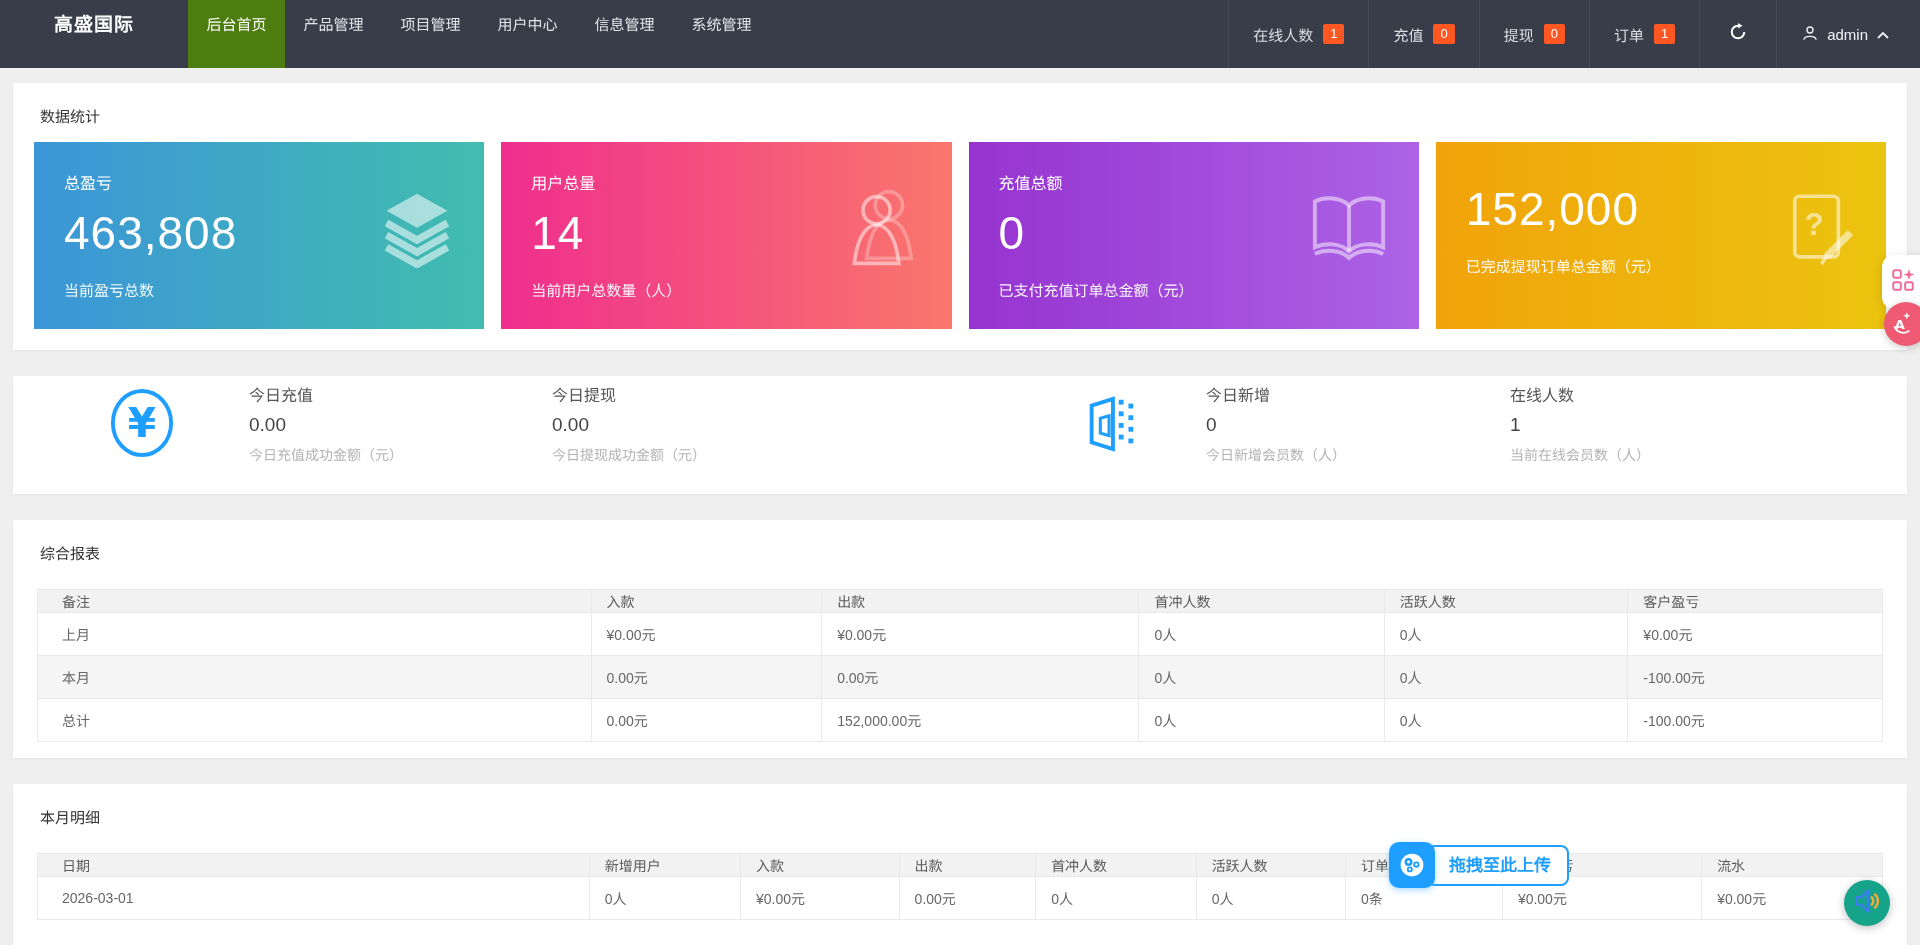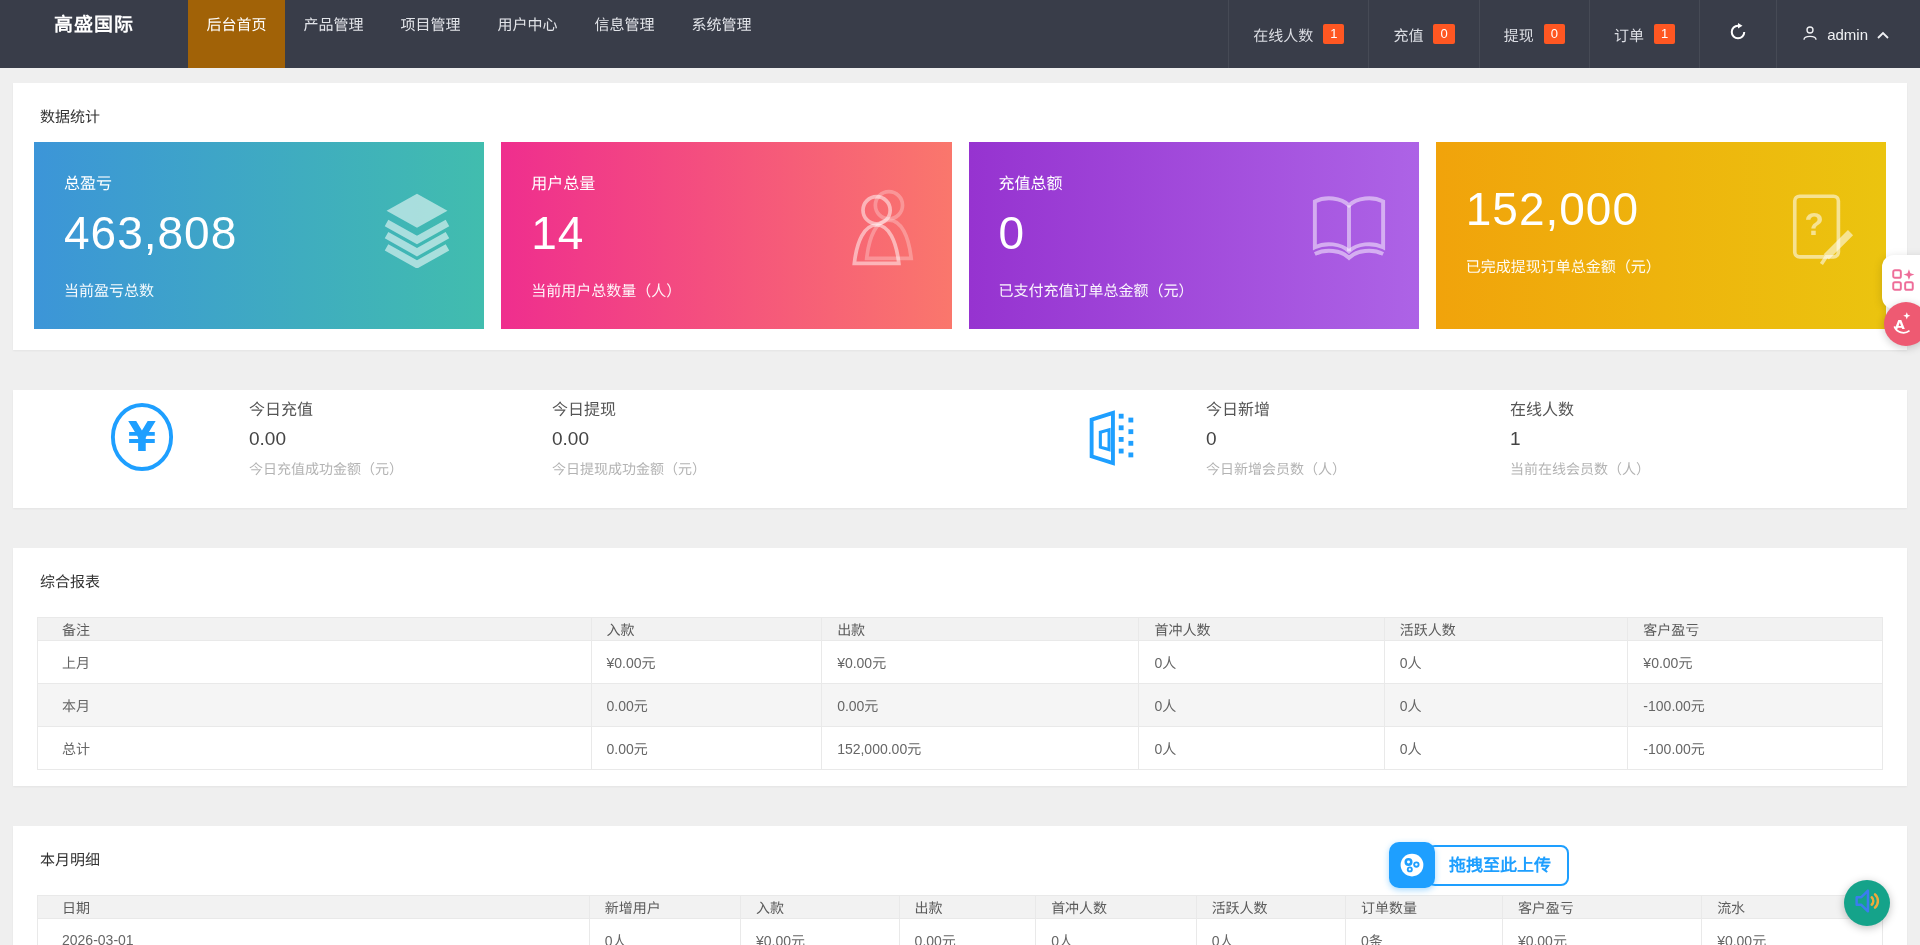--- a/index.html
+++ b/index.html
@@ -6,29 +6,29 @@
   html,body { width:1920px; height:945px; }
   body {
     font-family:"Liberation Sans","DejaVu Sans",sans-serif;
     background:#efefef; color:#333; overflow:hidden; position:relative;
   }
   
   .navbar { height:68px; background:#393D49; display:flex; align-items:stretch; }
   .brand { color:#fff; font-size:19px; font-weight:bold; line-height:50px; padding:0 54px; letter-spacing:1px; }
   .nav-tabs { display:flex; }
   .nav-tab { width:97px; text-align:center; line-height:50px; font-size:15px; color:#e2e4e9; cursor:pointer; }
-  .nav-tab.active { background:#a16207; color:#fff; }
+  .nav-tab.active { background:#4d7c0f; color:#fff; }
   .nav-right { margin-left:auto; display:flex; align-items:stretch; }
   .nav-status { display:flex; align-items:center; padding:0 24px; border-left:1px solid rgba(255,255,255,.07); color:#dcdee4; font-size:15px; cursor:pointer; }
   .badge { background:#FF5722; color:#fff; font-size:13px; line-height:20px; height:20px; padding:0 7px; border-radius:2px; margin-left:10px; }
   .nav-icon-btn { display:flex; align-items:center; padding:0 28px; border-left:1px solid rgba(255,255,255,.07); cursor:pointer; }
   .nav-user { display:flex; align-items:center; gap:8px; padding:0 30px 0 24px; border-left:1px solid rgba(255,255,255,.07); color:#f0f1f4; font-size:15px; cursor:pointer; }
   
   .main { padding:15px 13px; }
-  .panel { background:#fff; box-shadow:0 1px 2px rgba(0,0,0,.05); margin-bottom:40px; }
+  .panel { background:#fff; box-shadow:0 1px 2px rgba(0,0,0,.05); margin-bottom:26px; }
   .panel-title { padding:22px 27px 16px; font-size:15px; color:#333; }
   
   .cards-row { display:flex; gap:17px; padding:0 21px 21px;border-radius:32px; }
   .stat-card { flex:1; height:187px; color:#fff; padding:28px 30px; position:relative; overflow:hidden; }
   .stat-card .card-label { font-size:16px; }
   .stat-card .card-value { font-size:46px; line-height:1.2; margin-top:12px; letter-spacing:1px; font-weight:400; }
   .stat-card .card-caption { font-size:15px; margin-top:18px; color:rgba(255,255,255,.95); }
   .card-icon { position:absolute; right:28px; top:50%; transform:translateY(-56%); }
   
   .realtime-grid { display:grid; grid-template-columns:215px 303px 464px 190px 304px auto; align-items:center; padding:6px 21px 30px; }

